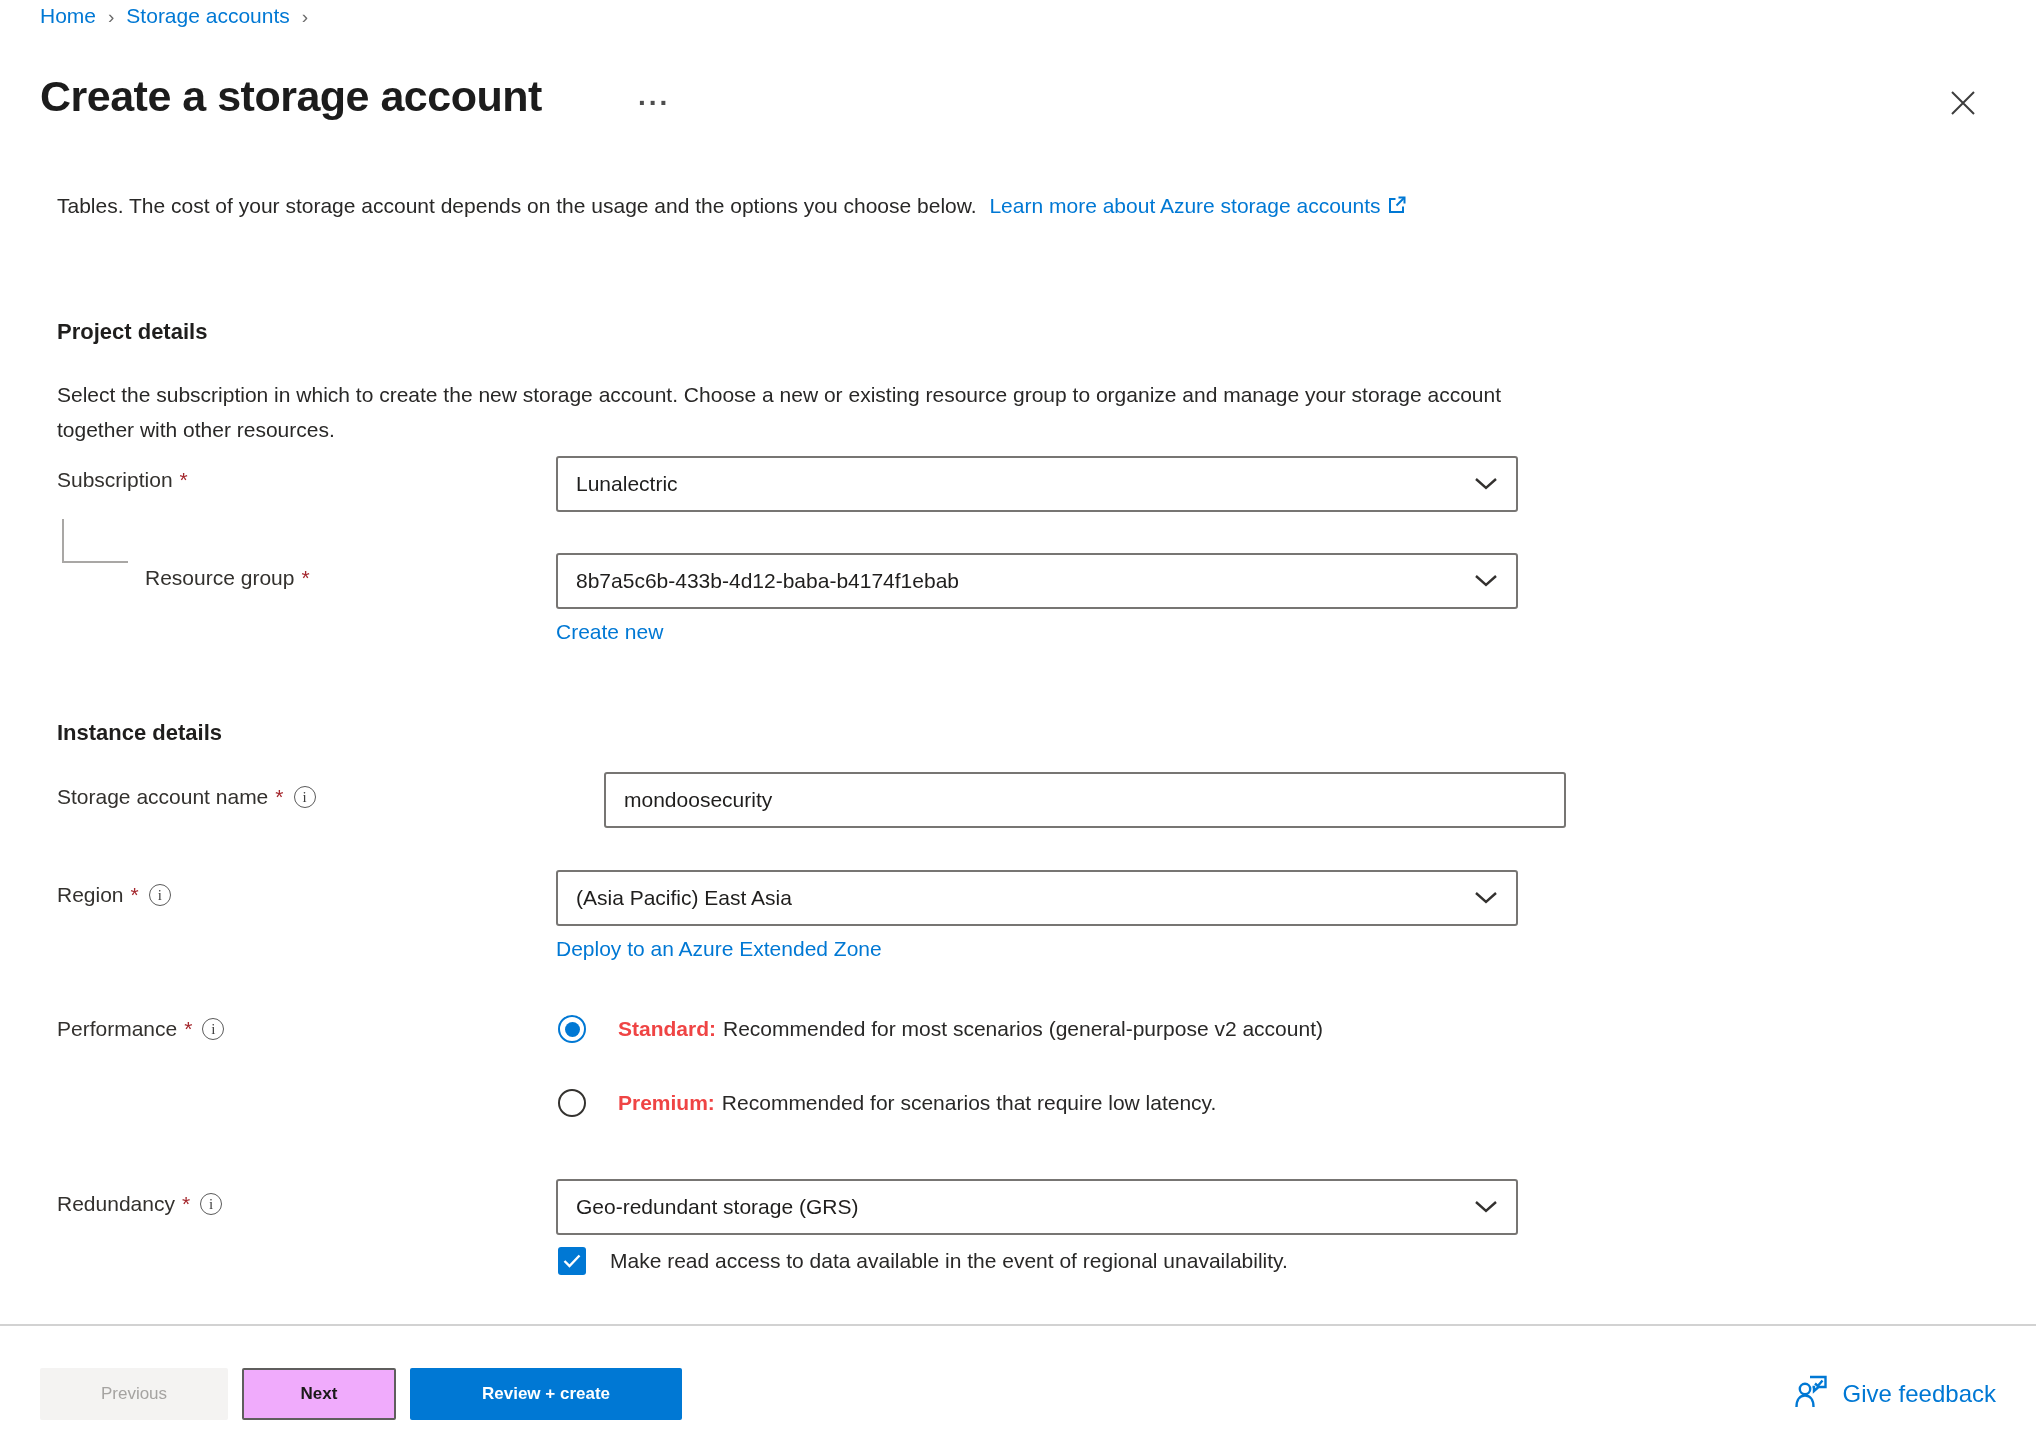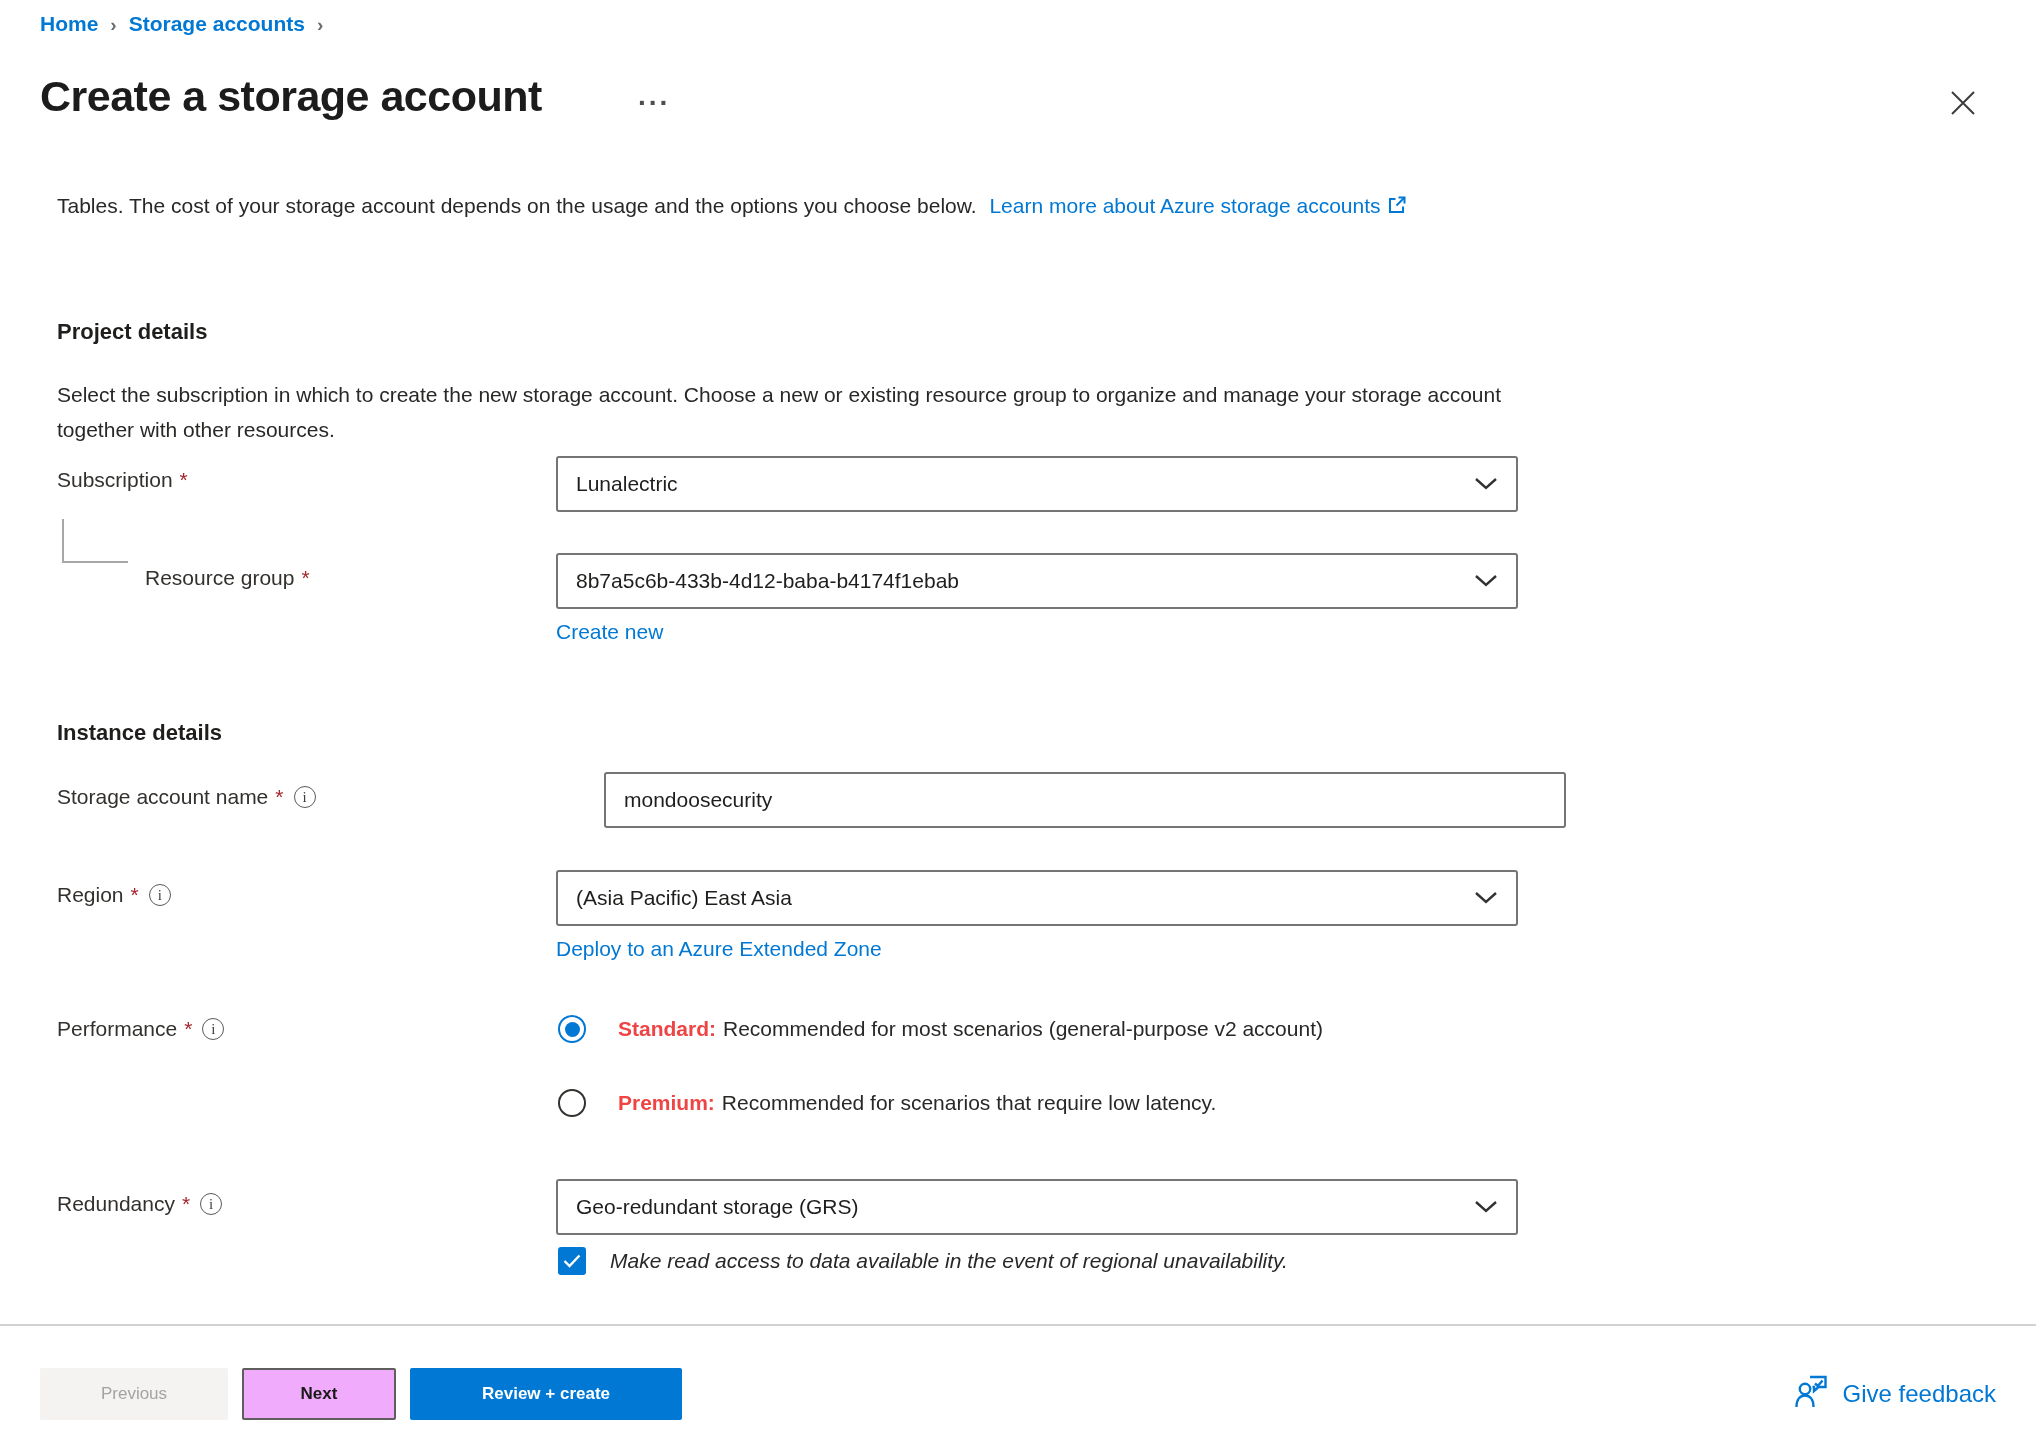--- a/index.html
+++ b/index.html
@@ -9,24 +9,23 @@
     position: relative;
     background: #ffffff;
     font-family: "Liberation Sans", sans-serif;
     color: #292827;
     overflow: hidden;
   }
   .link { color: #0078d4; cursor: pointer; text-decoration: none; }
 
   
   .breadcrumb {
-    position: absolute; top: 12px; left: 40px;
+    position: absolute; top: 4px; left: 40px;
     display: flex; align-items: flex-end; gap: 12px;
     font-size: 21px;
-    font-weight: bold;
   }
   .crumb-sep { color: #6b6b6b; font-size: 19px; margin-top: 1px; }
 
   
   .page-title {
     position: absolute; top: 72px; left: 40px;
     font-size: 43px; font-weight: 700; color: #1c1c1c;
     letter-spacing: -0.5px; margin: 0;
   }
   .more-dots {
@@ -128,21 +127,21 @@
   .radio-text { margin-left: 32px; font-size: 21px; color: #292827; }
   .radio-name { font-weight: 700; color: #ef4444; margin-right: 7px; }
 
   
   .checkbox-row { display: flex; align-items: center; margin-top: 12px; }
   .checkbox {
     width: 28px; height: 28px; border-radius: 3px; flex: none;
     background: #0078d4; margin-left: 2px; cursor: pointer;
     display: flex; align-items: center; justify-content: center;
   }
-  .checkbox-label { margin-left: 24px; font-size: 21px; color: #292827; font-style: italic; }
+  .checkbox-label { margin-left: 24px; font-size: 21px; color: #292827; }
 
   
   .divider {
     position: absolute; top: 1324px; left: 0;
     width: 2036px; height: 2px; background: #d2d2d2;
   }
   .footer {
     position: absolute; top: 1368px; left: 40px; width: 1956px;
     display: flex; align-items: center;
   }

